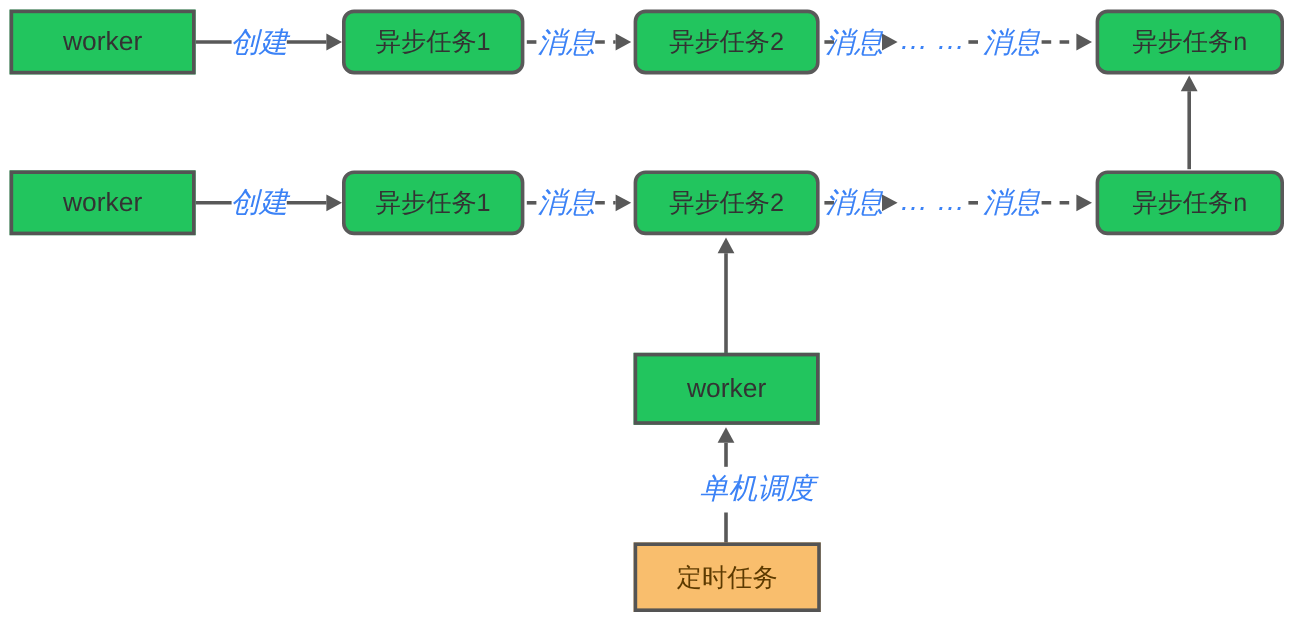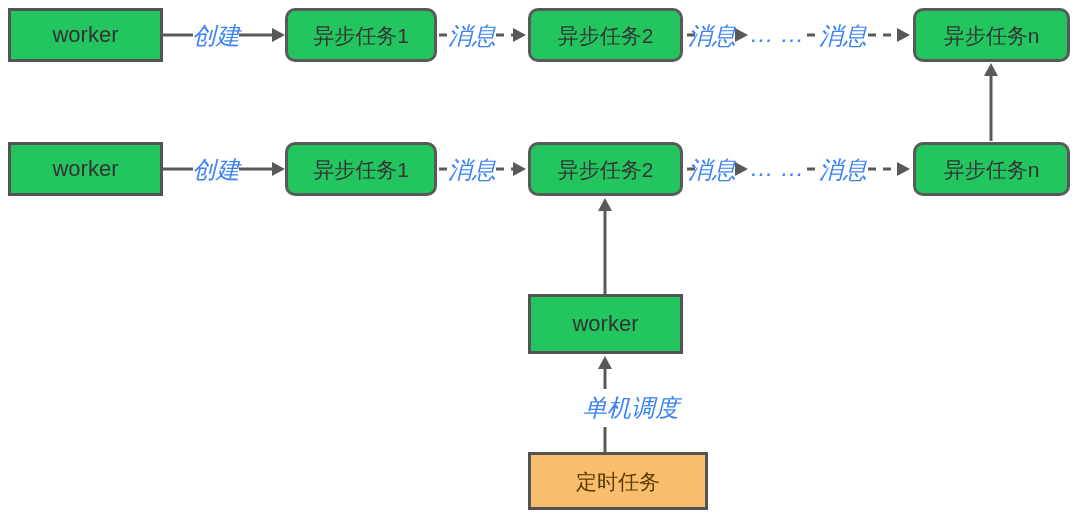--- a/index.html
+++ b/index.html
@@ -82,15 +82,15 @@
   <div class="node rounded" style="left:285px;top:142px;width:152px;height:54px;">异步任务1</div>
   <div class="edge-label" style="left:472px;top:170px;">消息</div>
   <div class="node rounded" style="left:528px;top:142px;width:155px;height:54px;">异步任务2</div>
   <div class="edge-label" style="left:712px;top:170px;">消息</div>
   <div class="edge-label" style="left:777px;top:168px;">… …</div>
   <div class="edge-label" style="left:843px;top:170px;">消息</div>
   <div class="node rounded" style="left:913px;top:142px;width:157px;height:54px;">异步任务n</div>
 
   <div class="node worker" style="left:528px;top:294px;width:155px;height:60px;">worker</div>
   <div class="edge-label" style="left:605px;top:408px;margin-left:26px;">单机调度</div>
-  <div class="node timed" style="left:528px;top:452px;width:180px;height:58px;">定时任务</div>
+  <div class="node timed" style="left:528px;top:452px;width:156px;height:58px;">定时任务</div>
 
 </div>
 
 </body></html>

